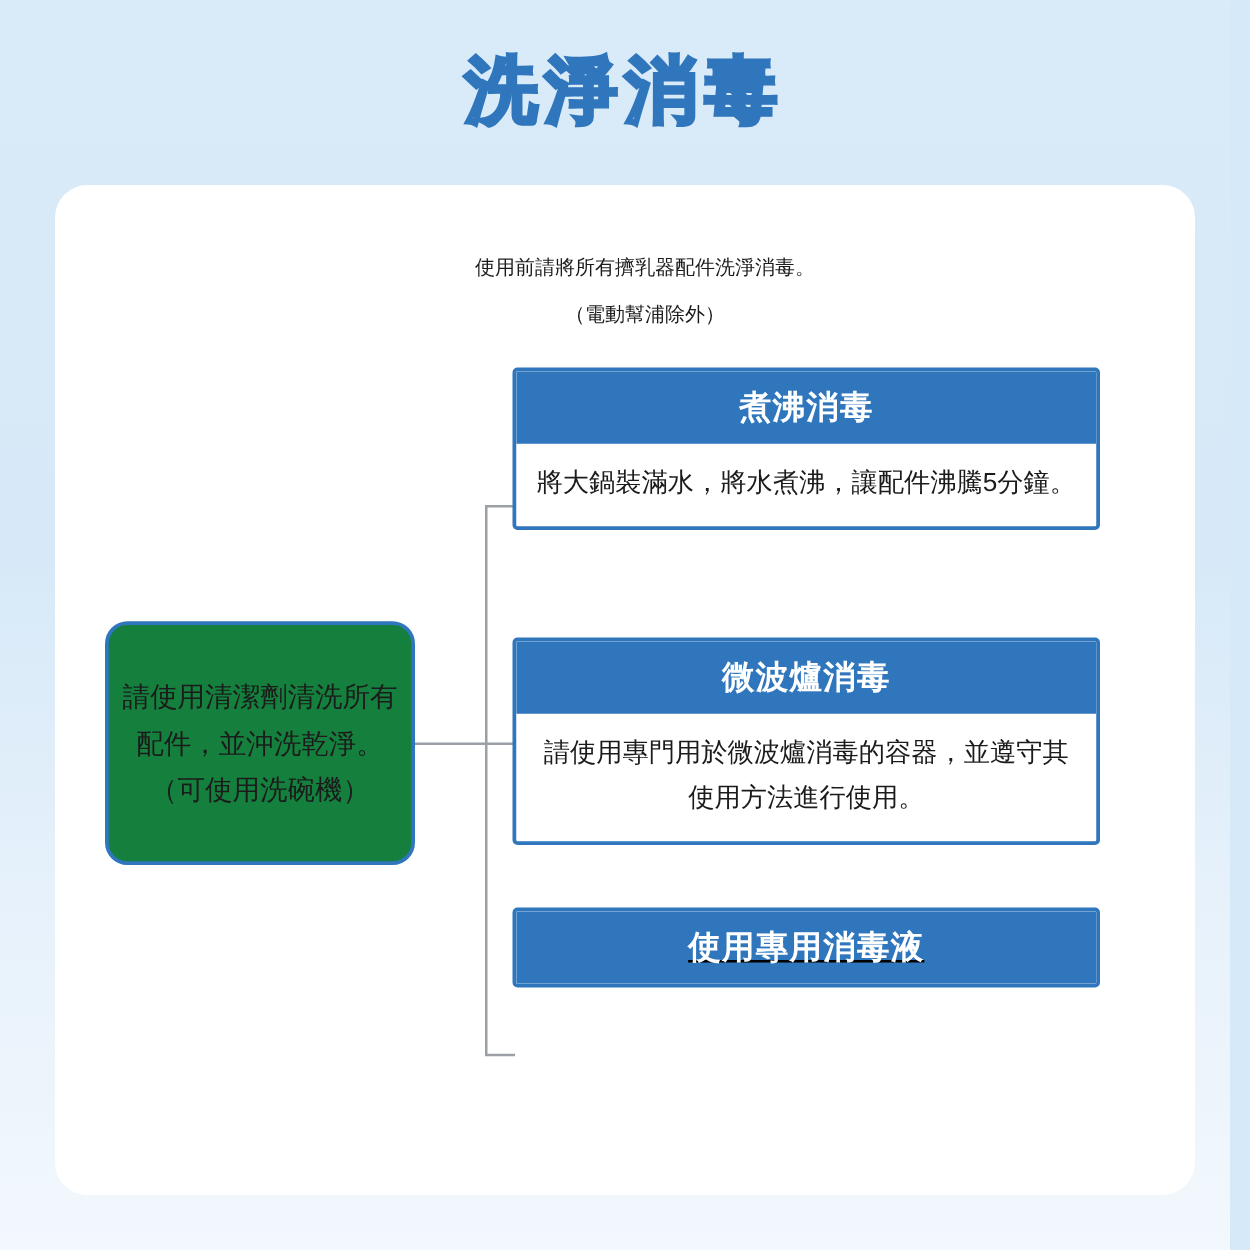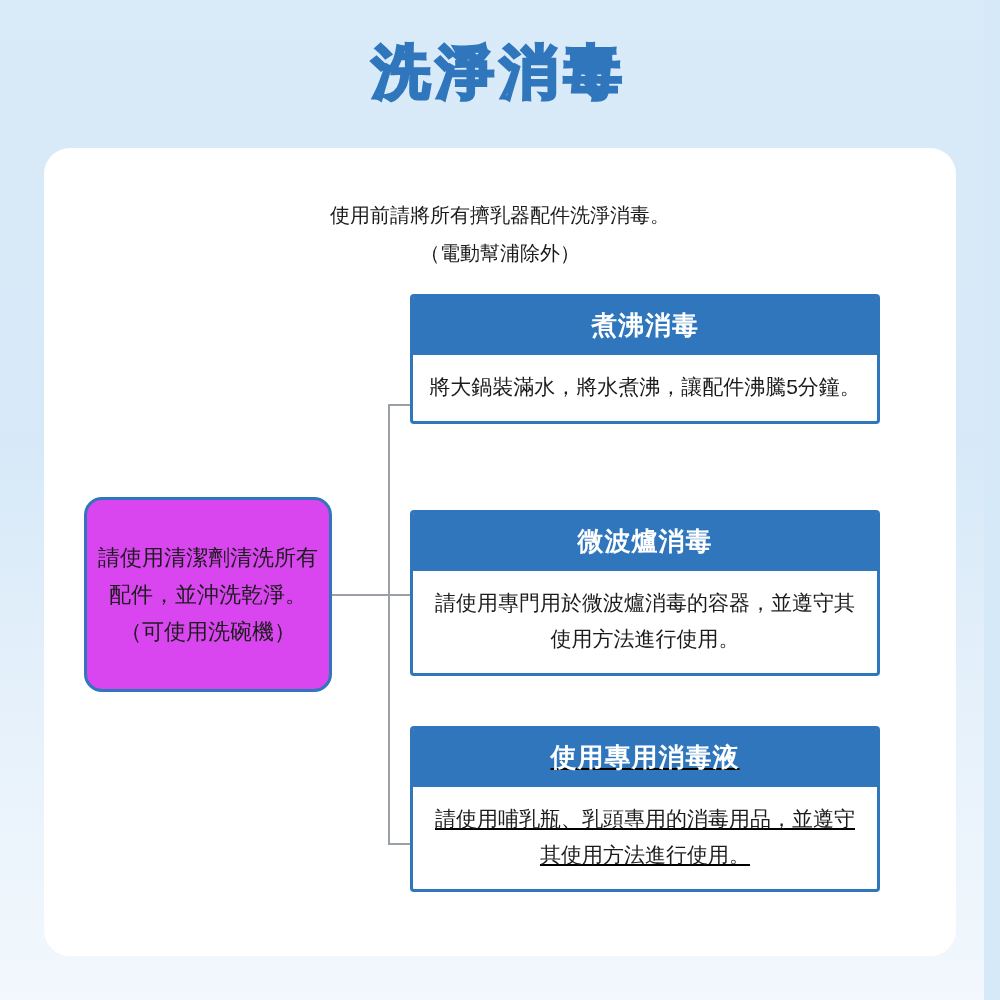--- a/index.html
+++ b/index.html
@@ -43,39 +43,39 @@
     top: 148px;
     width: 912px;
     height: 808px;
     background: #ffffff;
     border-radius: 26px;
   }
 
   
   .intro {
     position: absolute;
-    left: 0;
+    left: 16px;
     top: 48px;
     width: 912px;
     text-align: center;
-    font-size: 20px;
+    font-size: 16px;
     line-height: 38px;
     color: #1b1b1b;
   }
 
   
   .source-box {
     position: absolute;
     left: 40px;
     top: 349px;
     width: 248px;
     height: 195px;
     border: 3px solid #2f76bd;
     border-radius: 18px;
-    background: #d946ef;
+    background: #15803d;
     box-sizing: border-box;
     display: flex;
     align-items: center;
     justify-content: center;
   }
   .source-box .txt {
     font-size: 22px;
     line-height: 37px;
     color: #1b1b1b;
     text-align: center;
@@ -150,17 +150,16 @@
       <div class="step-body">將大鍋裝滿水，將水煮沸，讓配件沸騰5分鐘。</div>
     </div>
 
     <div class="step" id="step-1">
       <div class="step-head">微波爐消毒</div>
       <div class="step-body">請使用專門用於微波爐消毒的容器，並遵守其使用方法進行使用。</div>
     </div>
 
     <div class="step" id="step-2">
       <div class="step-head">使用專用消毒液</div>
-      <div class="step-body">請使用哺乳瓶、乳頭專用的消毒用品，並遵守其使用方法進行使用。</div>
     </div>
 
   </div>
 </div>
 
 </body></html>

